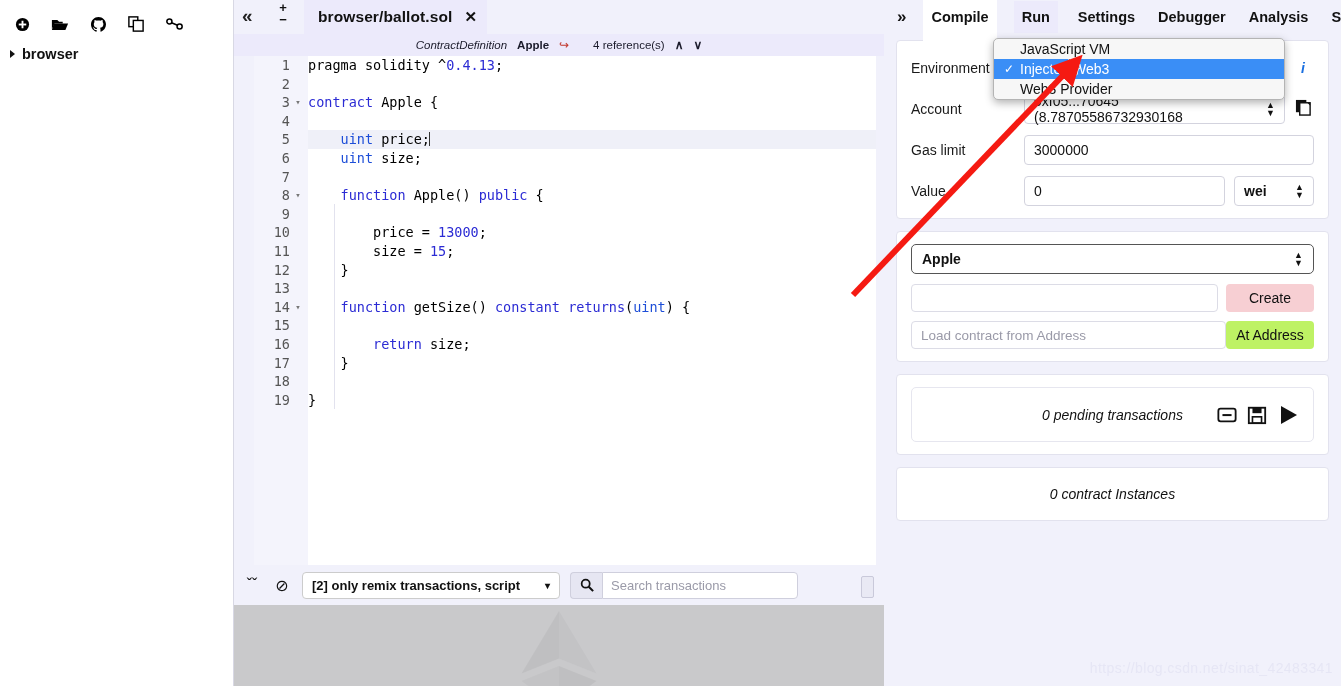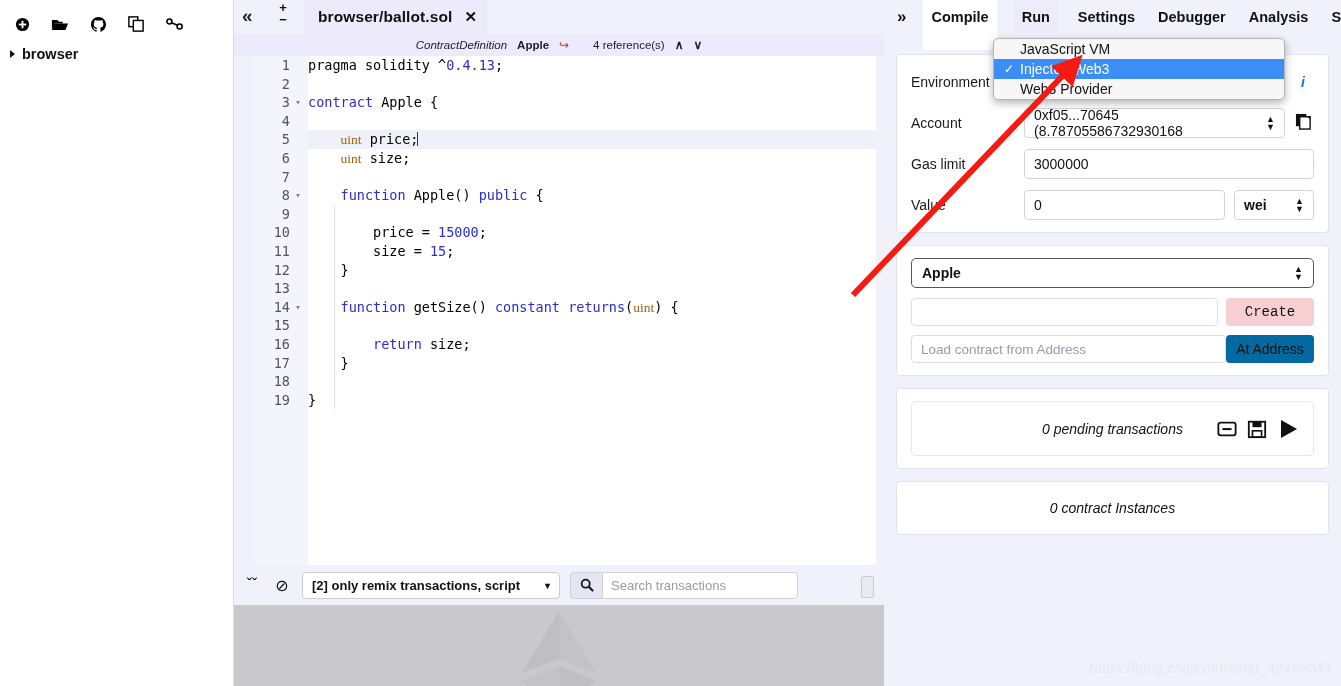--- a/index.html
+++ b/index.html
@@ -94,21 +94,21 @@
   .ln .fold {
     position: absolute; left: -15px; width: 10px; text-align: center;
     color: #777; font-size: 9px;
   }
   .ln.active { background: #eff0f8; }
   .ln .cursor {
     display: inline-block; width: 1px; height: 14px;
     background: #333; vertical-align: -2px; margin-left: -1px;
   }
   .kw  { color: #2b2bd4; }
-  .typ { color: #a16207; font-family: Liberation Serif, serif; }
+  .typ { color: #1d4ed8; }
   .num-lit { color: #2b2bd4; }
   .guide {
     position: absolute; left: 26px; top: 0; width: 1px; height: 100%;
     background: #e2e2ee;
   }
 
   
   .termbar {
     position: absolute; left: 0; bottom: 81px; width: 650px; height: 40px;
     background: #f1f1fb; display: flex; align-items: center; gap: 10px;
@@ -214,25 +214,25 @@
   .inline-row:last-child { margin-bottom: 0; }
   .ir-input {
     flex: 1; height: 28px; border: 1px solid #dcdce6; border-radius: 4px;
     padding: 0 9px; font-size: 13.5px; background: #fff; outline: none;
     color: #111; font-family: "Liberation Sans", sans-serif;
   }
   .ir-input::placeholder { color: #9a9aa8; }
   .btn-create {
     width: 88px; height: 28px; margin-left: 8px; border: none; border-radius: 4px;
     background: #f7cfd3; color: #111; font-size: 14px; cursor: pointer;
-    font-family: Liberation Mono, monospace;
+    font-family: Liberation Sans, sans-serif;
   }
   .btn-at {
     width: 88px; height: 28px; margin-left: 0; border: none; border-radius: 4px;
-    background: #0369a1; color: #111; font-size: 14px; cursor: pointer;
+    background: #bef264; color: #111; font-size: 14px; cursor: pointer;
     font-family: "Liberation Sans", sans-serif;
   }
 
   .pending-box {
     border: 1px solid #e6e6ef; border-radius: 5px; height: 55px;
     display: flex; align-items: center; justify-content: center;
     position: relative;
   }
   .pending-txt { font-style: italic; font-size: 14px; color: #111; }
   .pending-icons {
@@ -342,21 +342,21 @@
           <div id="code-lines">
               <div class="ln"><span class="num">1</span><span>pragma solidity </span><span>^</span><span class="num-lit">0.4.13</span><span>;</span></div>
               <div class="ln"><span class="num">2</span></div>
               <div class="ln"><span class="num">3</span><span class="fold">▾</span><span class="kw">contract</span><span> Apple {</span></div>
               <div class="ln"><span class="num">4</span></div>
               <div class="ln active"><span class="num">5</span><span>    </span><span class="typ">uint</span><span> price;</span><span class="cursor"></span></div>
               <div class="ln"><span class="num">6</span><span>    </span><span class="typ">uint</span><span> size;</span></div>
               <div class="ln"><span class="num">7</span></div>
               <div class="ln"><span class="num">8</span><span class="fold">▾</span><span>    </span><span class="kw">function</span><span> Apple() </span><span class="kw">public</span><span> {</span></div>
               <div class="ln"><span class="num">9</span></div>
-              <div class="ln"><span class="num">10</span><span>        price = </span><span class="num-lit">15000</span><span>;</span></div>
+              <div class="ln"><span class="num">10</span><span>        price = </span><span class="num-lit">13000</span><span>;</span></div>
               <div class="ln"><span class="num">11</span><span>        size = </span><span class="num-lit">15</span><span>;</span></div>
               <div class="ln"><span class="num">12</span><span>    }</span></div>
               <div class="ln"><span class="num">13</span></div>
               <div class="ln"><span class="num">14</span><span class="fold">▾</span><span>    </span><span class="kw">function</span><span> getSize() </span><span class="kw">constant</span><span> </span><span class="kw">returns</span><span>(</span><span class="typ">uint</span><span>) {</span></div>
               <div class="ln"><span class="num">15</span></div>
               <div class="ln"><span class="num">16</span><span>        </span><span class="kw">return</span><span> size;</span></div>
               <div class="ln"><span class="num">17</span><span>    }</span></div>
               <div class="ln"><span class="num">18</span></div>
               <div class="ln"><span class="num">19</span><span>}</span></div>
             </div>
@@ -397,21 +397,21 @@
     <div class="topnav">
       <span class="nav-chev">»</span>
       <span class="nav-item white">Compile</span>
       <span class="nav-item active">Run</span>
       <span class="nav-item">Settings</span>
       <span class="nav-item">Debugger</span>
       <span class="nav-item">Analysis</span>
       <span class="nav-item">Support</span>
     </div>
 
-    <div class="card" style="margin-top:20px;">
+    <div class="card" style="margin-top:6px;">
       <div class="frow">
         <span class="flabel">Environment</span>
         <div class="env-input-wrap">
           <div class="env-input"></div>
         </div>
         <span class="info-i">i</span>
       </div>
 
       <div class="frow">
         <span class="flabel">Account</span>

